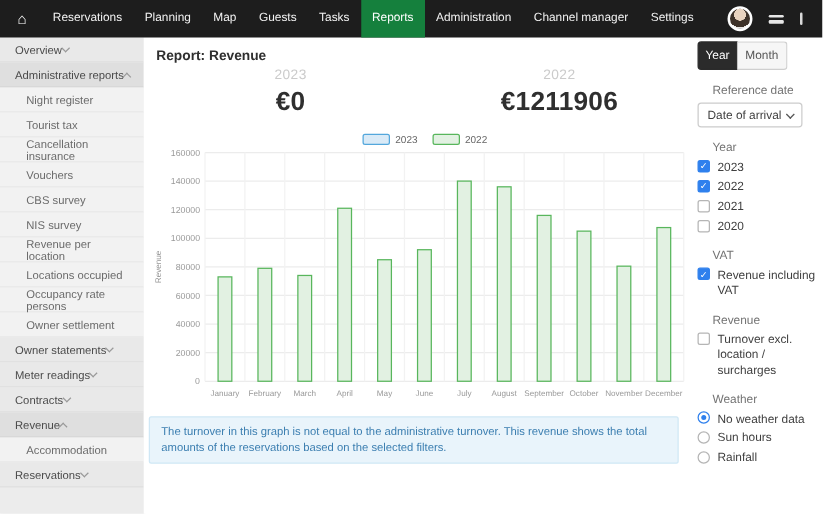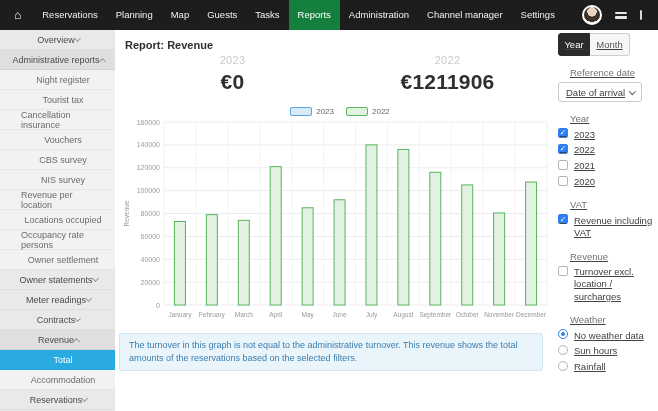--- a/index.html
+++ b/index.html
@@ -18,21 +18,21 @@
   .avatar { width:20px; height:20px; border-radius:50%; border:2px solid #fdfdfd;
     background: radial-gradient(circle at 50% 30%, #e9d3bf 0 34%, #3d3128 35% 72%, #e8e6e4 73%);
     cursor:pointer; }
   .menu-ic { display:flex; flex-direction:column; gap:2px; cursor:pointer; }
   .menu-ic i { display:block; width:12px; height:2.5px; background:#e7e7e7; border-radius:1px; }
   .kebab-ic { width:2px; height:10px; background:#d9d9d9; border-radius:1px; cursor:pointer; }
 
   
   .sidebar { position:absolute; top:30px; left:0; width:115px; height:381px;
     background:#ececec; box-shadow:1px 0 2px rgba(0,0,0,.08); overflow:hidden; }
-  .side-item { height:20px; display:flex; align-items:center; justify-content:center;
+  .side-item { height:20px; display:flex; align-items:center; justify-content:flex-start;
     padding:0 10px 0 12px; font-size:9px; color:#4a4a4a; cursor:pointer;
     border-bottom:1px solid rgba(0,0,0,.045); }
   .side-item.section { background:#e9e9e9; }
   .side-item.expanded { background:#dfdfdf; }
   .side-item.sub { background:#f2f2f2; color:#6b6b6b; padding-left:21px; }
   .side-item.selected { background:#29abe2; color:#fff; }
   .chev { width:5px; height:5px; border-right:1.2px solid #9a9a9a;
     border-bottom:1.2px solid #9a9a9a; transform:rotate(45deg); margin-top:-3px; flex:none; }
   .chev.up { transform:rotate(-135deg); margin-top:3px; }
 
@@ -50,21 +50,21 @@
   .leg-item { display:flex; align-items:center; gap:4px; font-size:8px; color:#666; }
   .leg-swatch { width:22px; height:9px; border:1px solid; border-radius:2px; }
 
   #chart-svg { position:absolute; top:87px; left:8px; }
 
   .info-note { position:absolute; top:303px; left:4px; width:424px;
     background:#e9f4fb; border:1px solid #cfe7f5; border-radius:2px;
     padding:5px 9px; font-size:9px; line-height:1.45; color:#3b7eb0; }
 
   
-  .filters { position:absolute; top:3px; left:443px; width:97px; font-size:9.5px; color:#444;text-decoration:underline; }
+  .filters { position:absolute; top:3px; left:443px; width:97px; font-size:9.5px; color:#444; }
   .toggle { display:flex; }
   .tbtn { font-size:9.5px; padding:5px 0; width:33px; text-align:center;
     border:1px solid #cfcfcf; background:#f6f6f6; color:#555; cursor:pointer; }
   .tbtn:first-child { border-radius:3px 0 0 3px; width:32px; }
   .tbtn:last-child { border-radius:0 3px 3px 0; width:40px; border-left:none; }
   .tbtn.active { background:#2b2b2b; color:#fff; border-color:#2b2b2b; }
   .f-label { font-size:9.5px; color:#737373; margin:11px 12px 4px; }
   .f-select { width:84px; height:20px; border:1px solid #ccc; border-radius:3px;
     background:#fff; display:flex; align-items:center; justify-content:space-between;
     padding:0 7px; font-size:9.5px; color:#3f3f3f; cursor:pointer; }
@@ -157,23 +157,20 @@
         <span>Meter readings</span>
         <span class="chev"></span>
       </div>
       <div class="side-item section">
         <span>Contracts</span>
         <span class="chev"></span>
       </div>
       <div class="side-item section expanded">
         <span>Revenue</span>
         <span class="chev up"></span>
-      </div>
-      <div class="side-item sub selected">
-        <span>Total</span>
       </div>
       <div class="side-item sub">
         <span>Accommodation</span>
       </div>
       <div class="side-item section">
         <span>Reservations</span>
         <span class="chev"></span>
       </div>
     </div>
 

